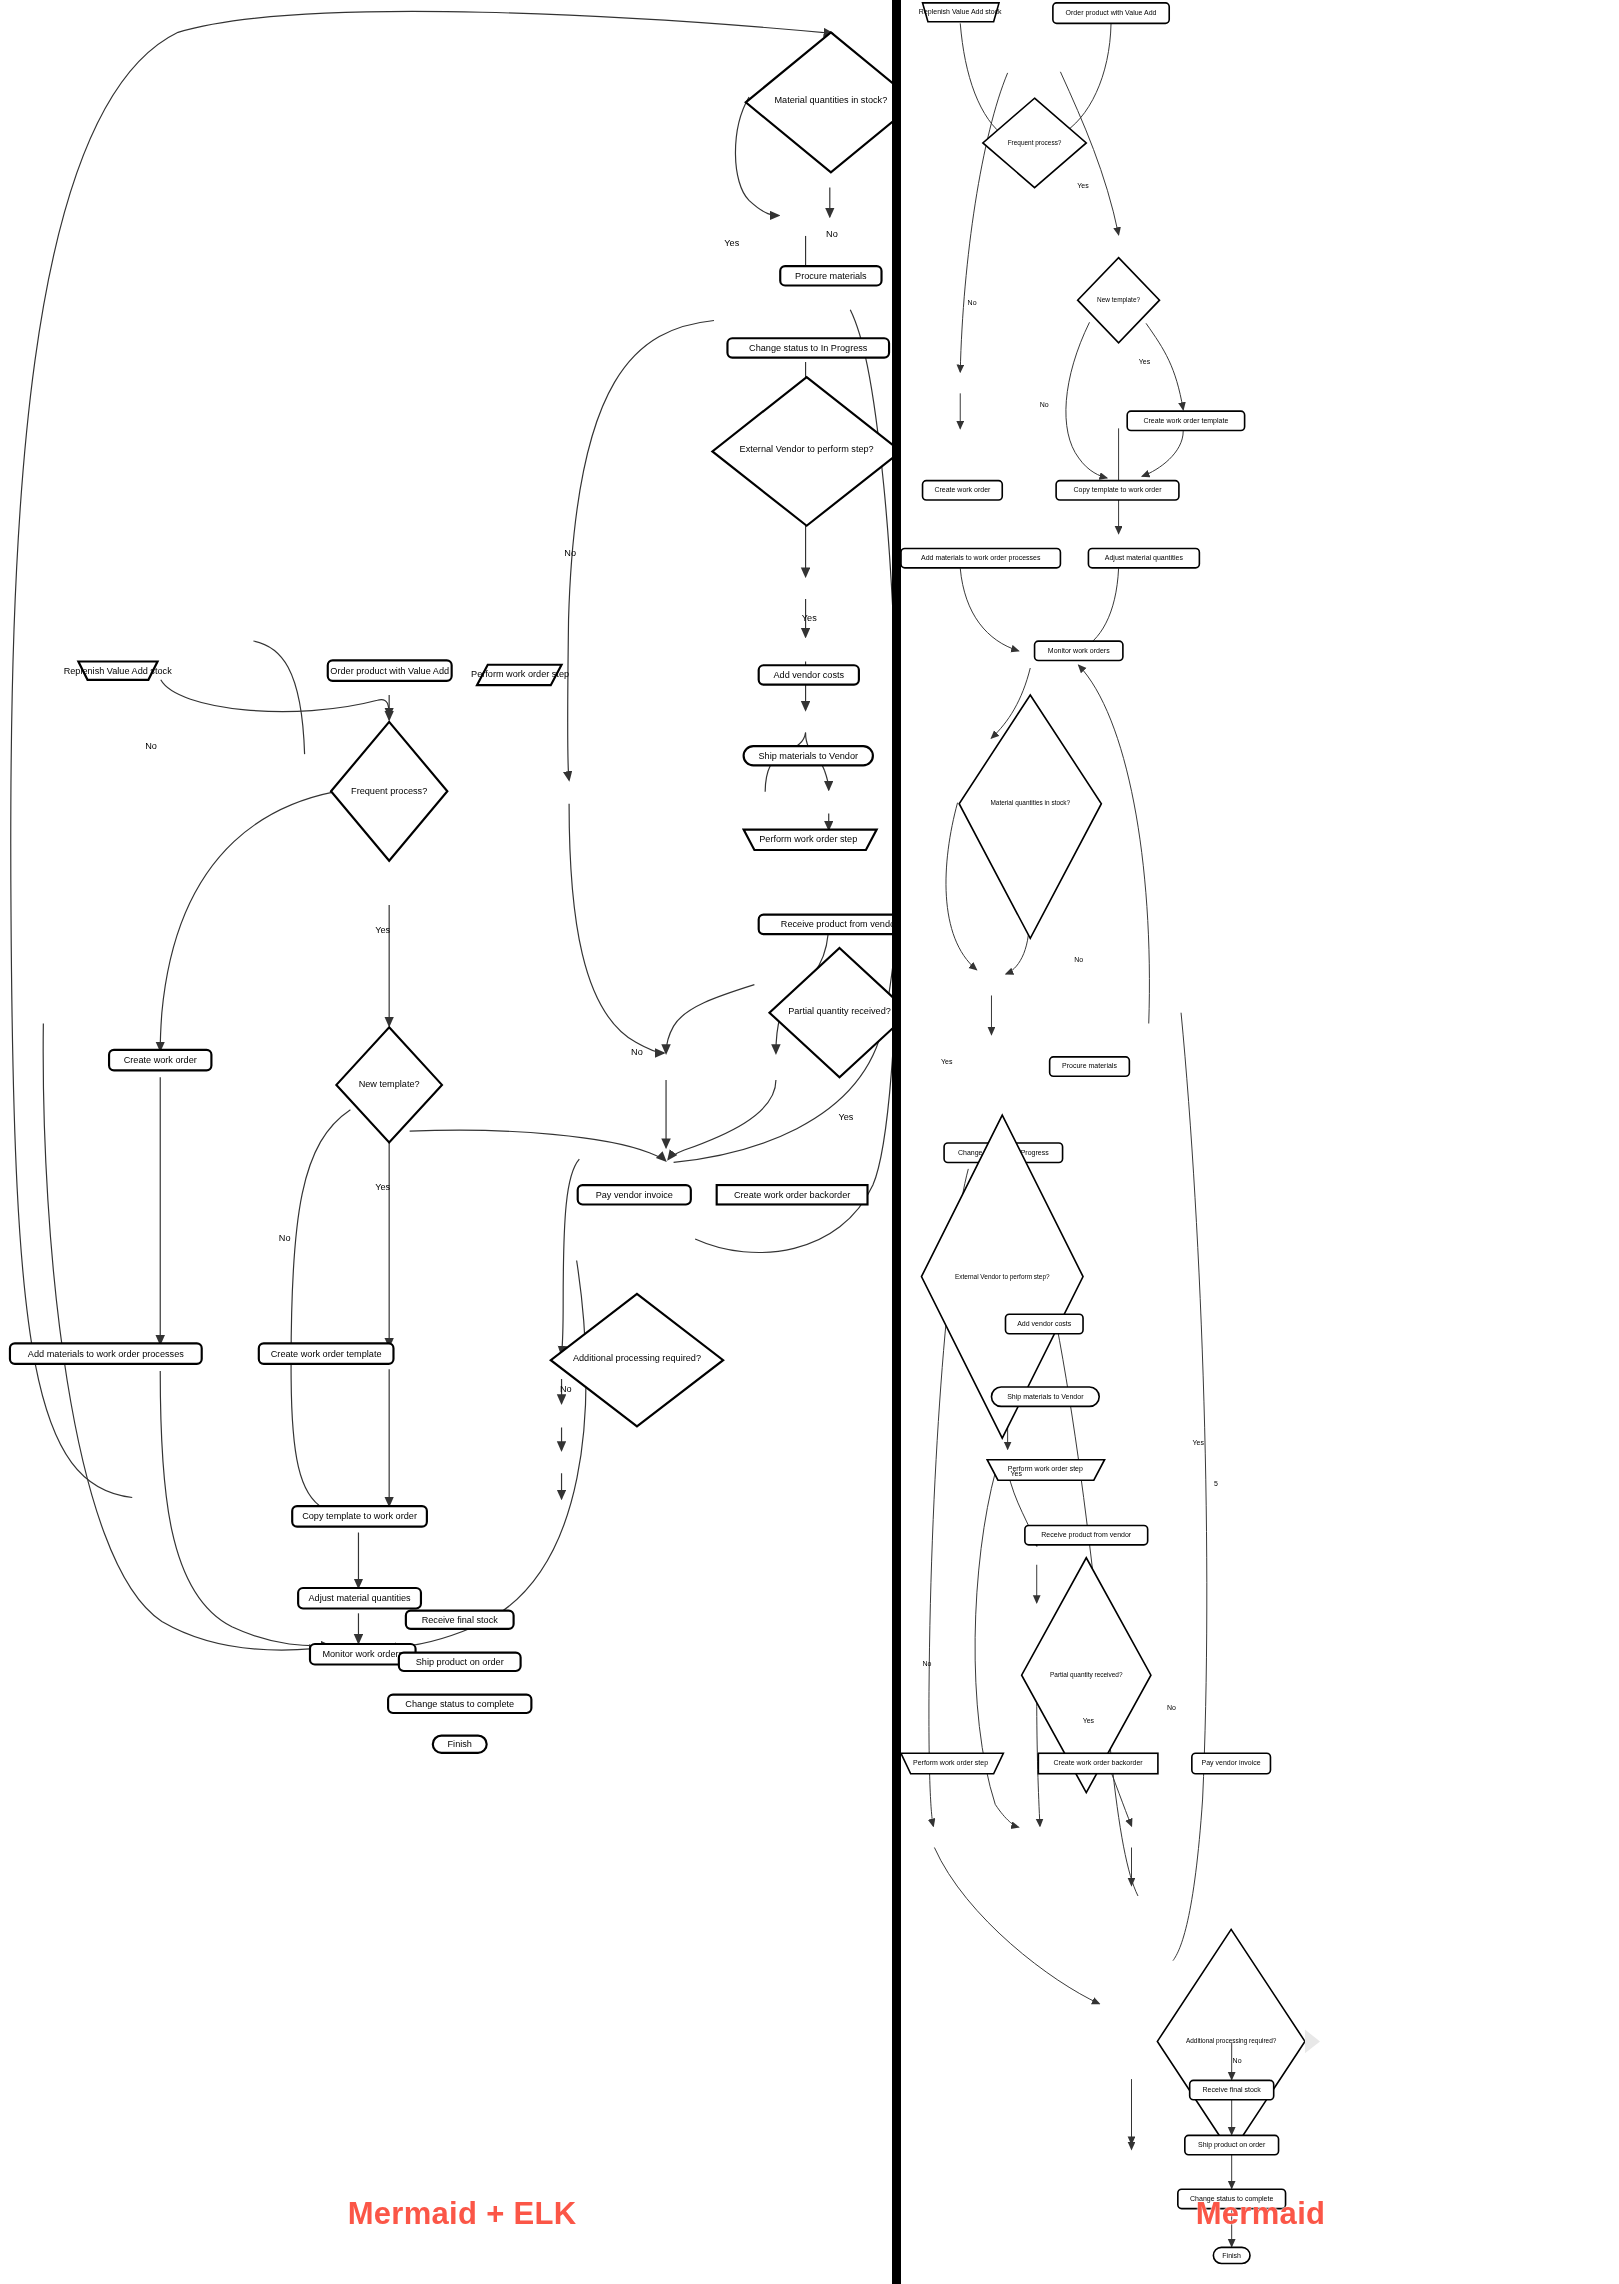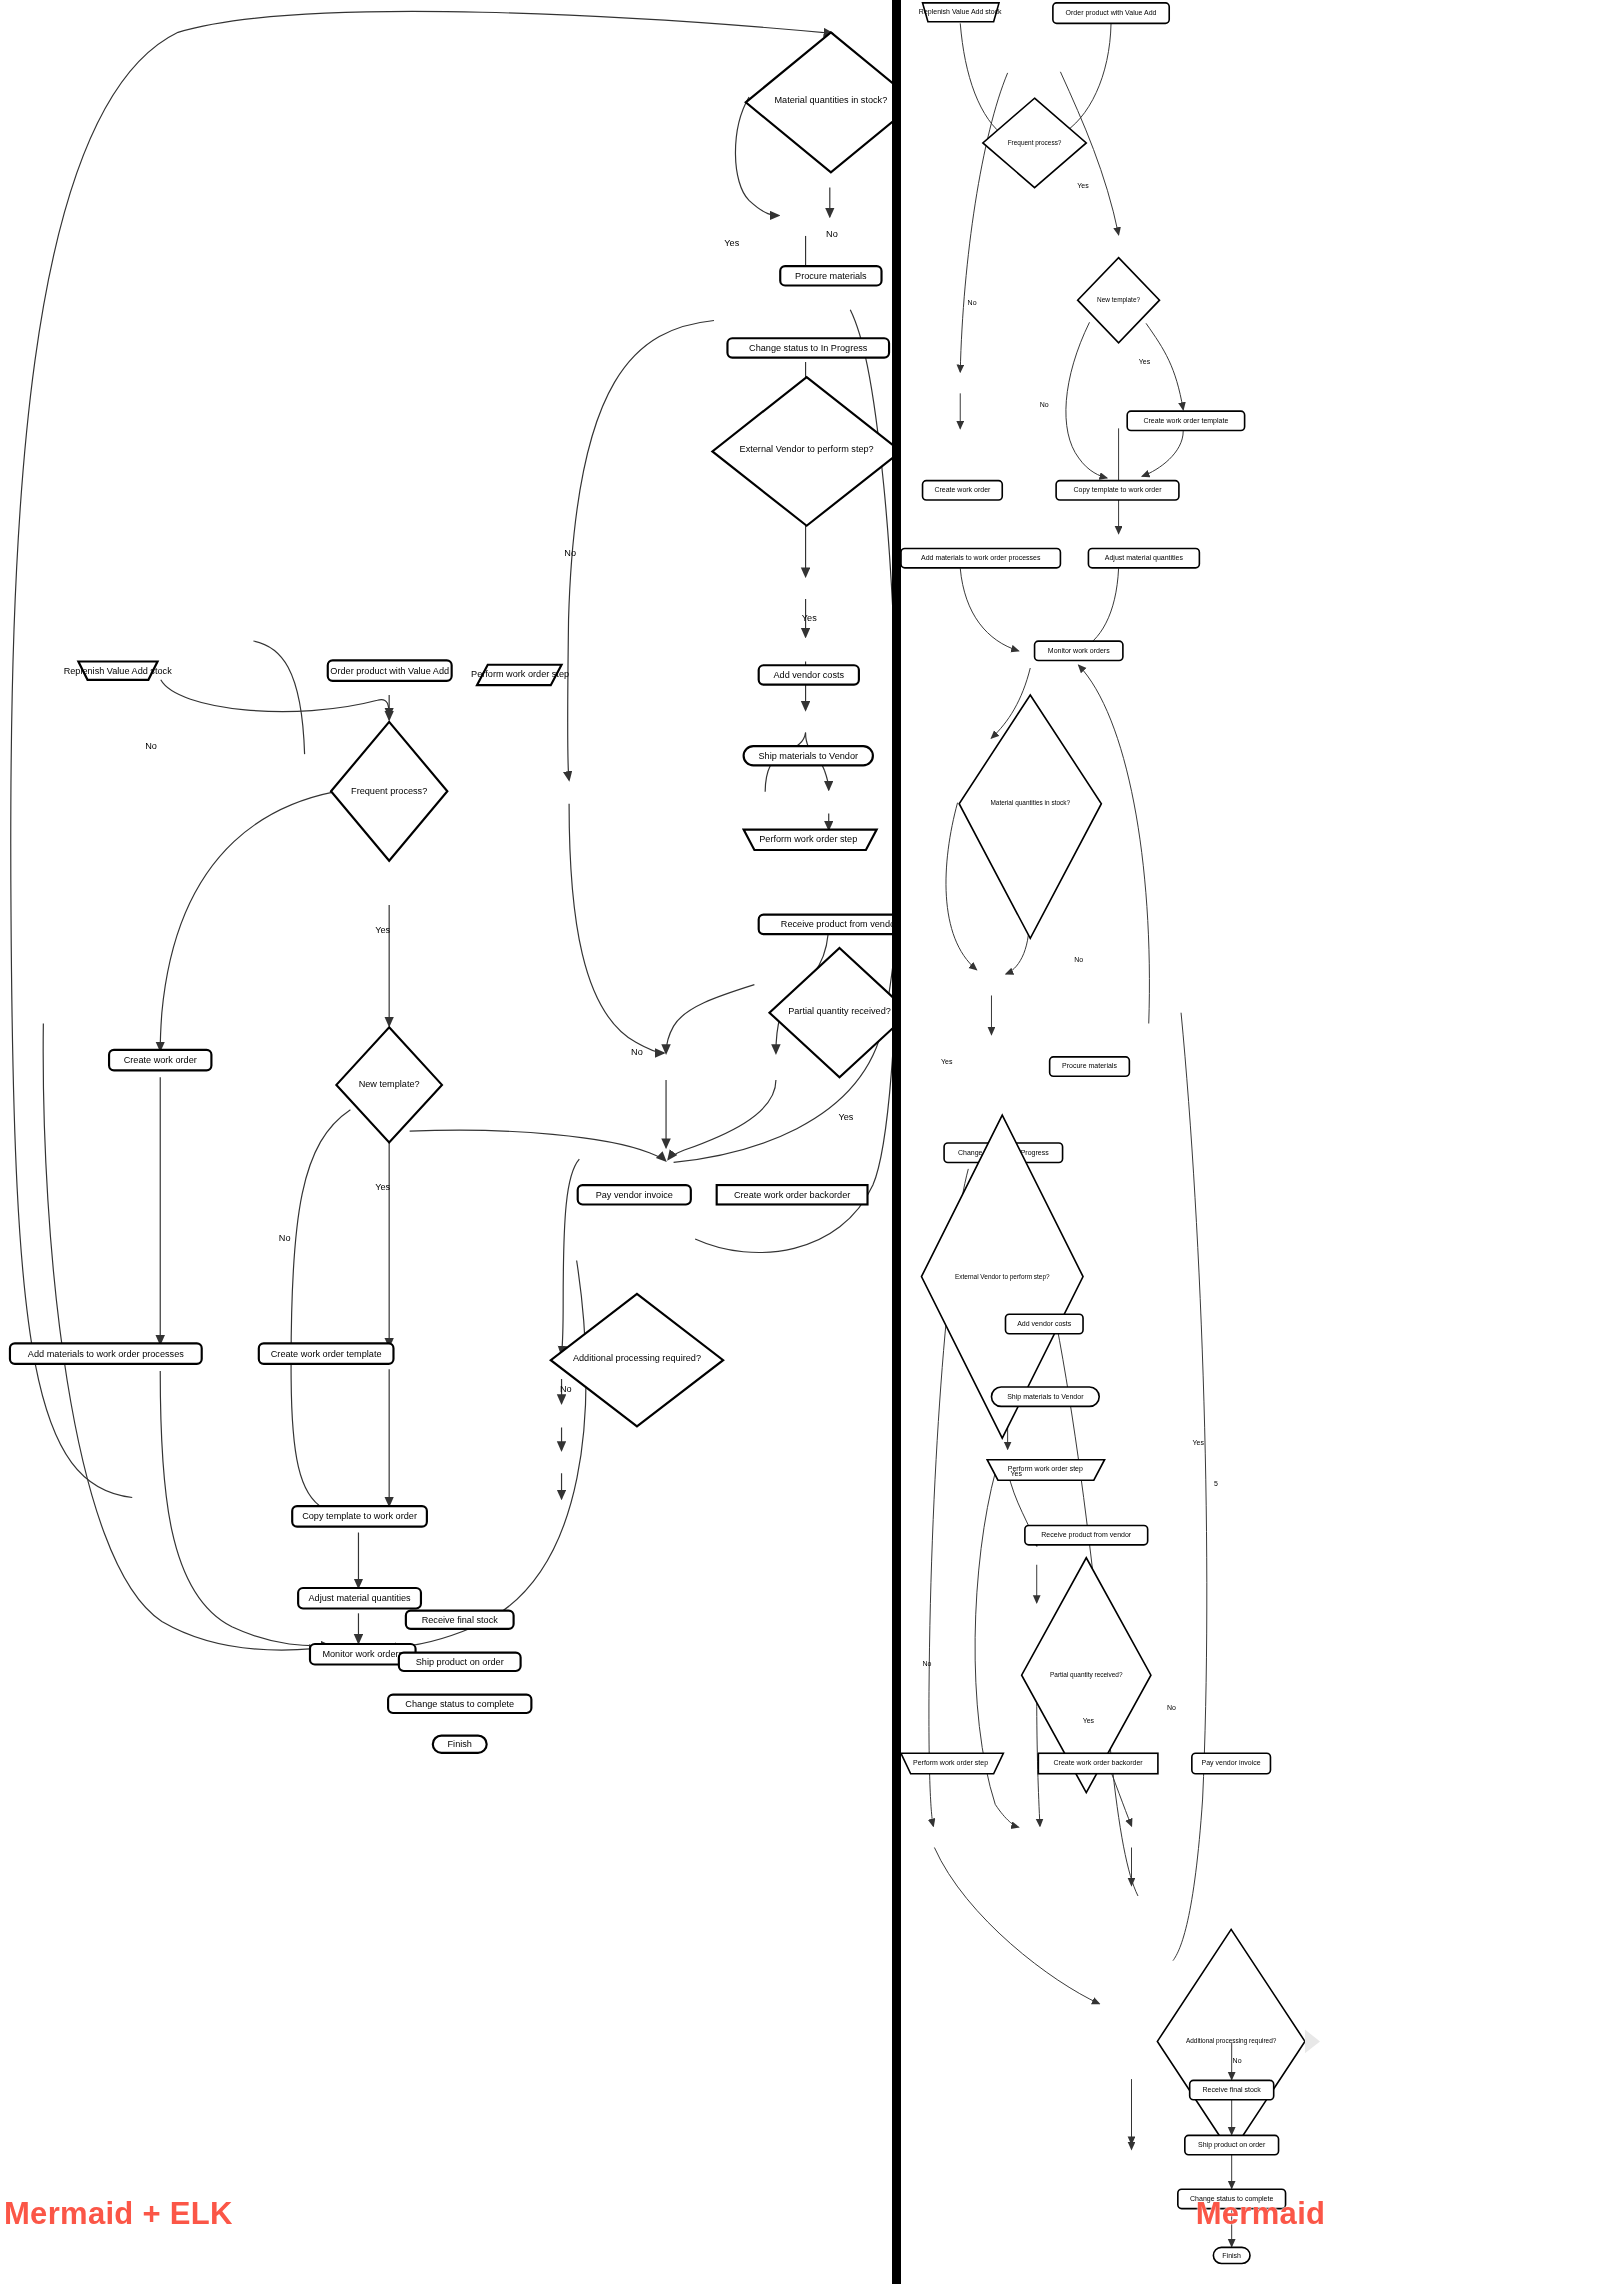--- a/index.html
+++ b/index.html
@@ -5,21 +5,21 @@
 <style>
   html,body{margin:0;padding:0;background:#ffffff;}
   body{font-family:"Liberation Sans", sans-serif;}
   #page{position:relative;width:1620px;height:2284px;background:#fff;overflow:hidden;}
   .panel{position:absolute;top:0;height:2284px;}
   #panel-left{left:0;width:892px;}
   #panel-right{left:901px;width:719px;}
   #divider{position:absolute;left:892px;top:0;width:9.2px;height:2284px;background:#000;}
   .caption{position:absolute;color:#FB5647;font-weight:bold;letter-spacing:0.3px;
            text-shadow:0 0 1.6px #fff,0 0 1.6px #fff;white-space:nowrap;}
-  #caption-left{left:4px;width:892px;text-align:left;top:2196px;font-size:31px;}
+  #caption-left{left:16px;width:892px;text-align:center;top:2196px;font-size:31px;}
   #caption-right{left:901px;width:719px;text-align:center;top:2196px;font-size:31px;}
   svg{position:absolute;top:0;left:0;display:block;}
   .nd-stroke{fill:#ffffff;stroke:#000000;}
   .edge{fill:none;stroke:#333333;}
   .lbl{fill:#000;font-family:"Liberation Sans", sans-serif;text-anchor:middle;dominant-baseline:middle;}
   .elbl{fill:#000;font-family:"Liberation Sans", sans-serif;text-anchor:middle;dominant-baseline:middle;}
 </style>
 </head>
 <body>
 

